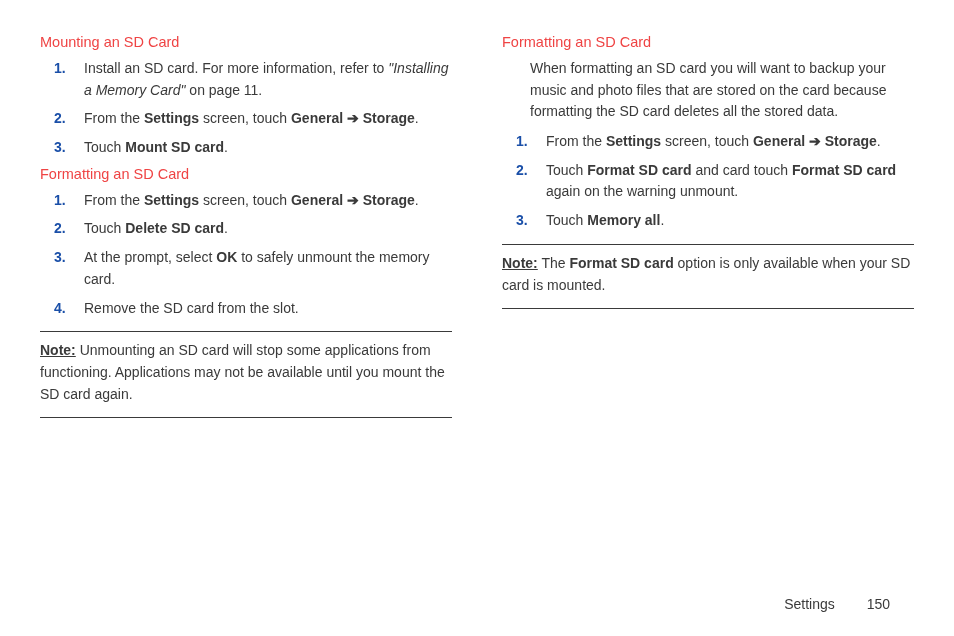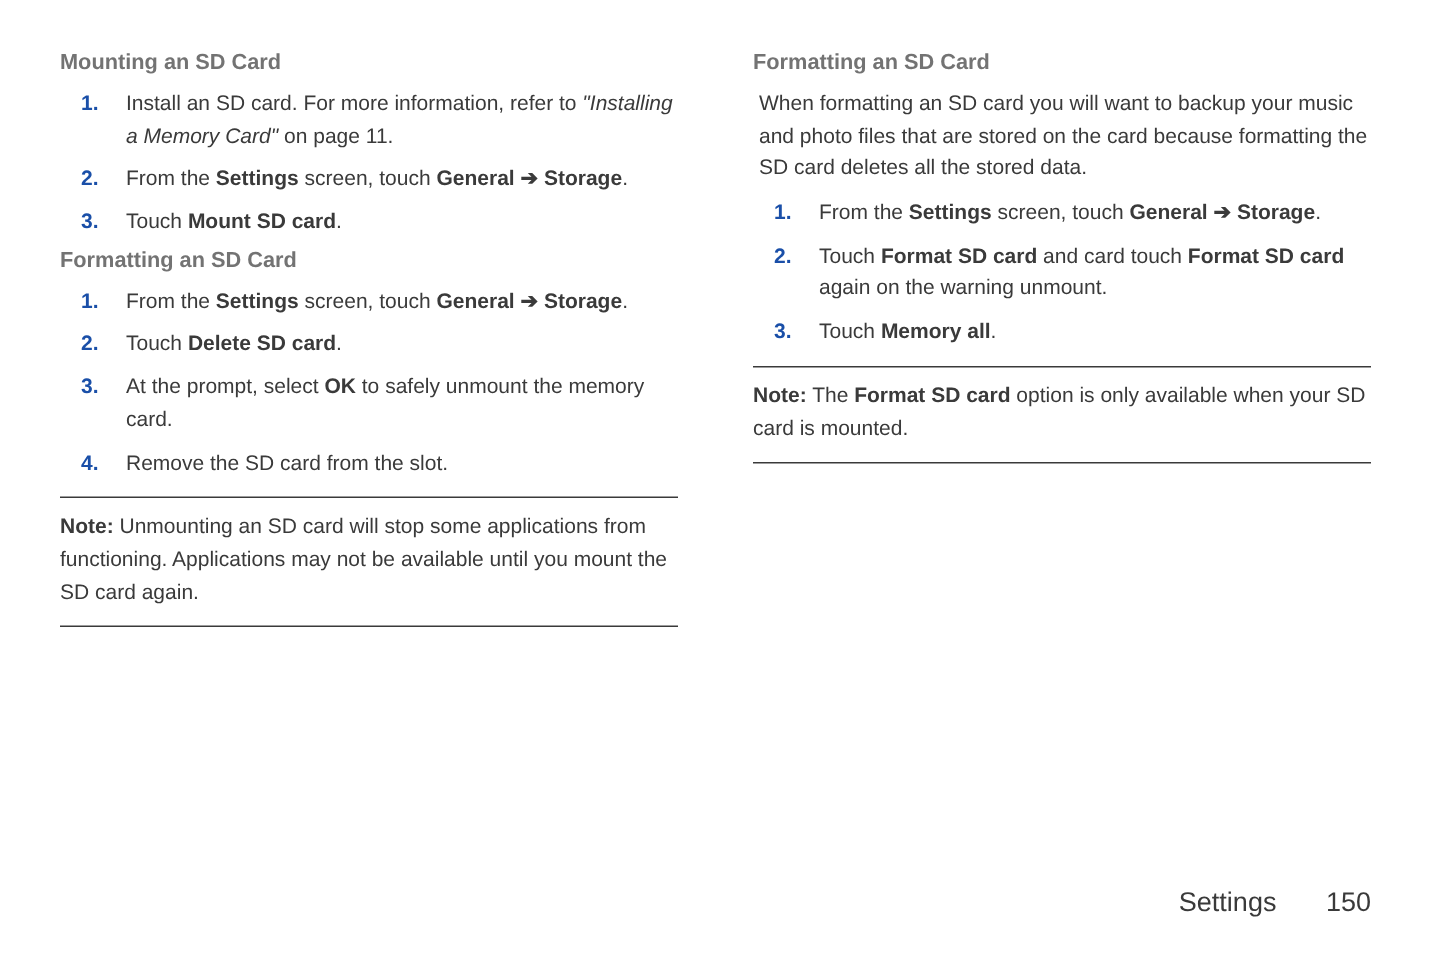--- a/index.html
+++ b/index.html
@@ -19,30 +19,30 @@
     }
     .columns {
       display: flex;
       gap: 50px;
     }
     .column {
       flex: 1;
       min-width: 0;
     }
     .section-heading {
-      color: #737373;
-      font-weight: bold;
+      color: #ef4444;
+      font-weight: normal;
       font-size: 14.5px;
       margin-bottom: 8px;
       margin-top: 4px;
     }
     .intro {
       line-height: 1.55;
       margin-bottom: 8px;
-      margin-left: 4px;
+      margin-left: 28px;
     }
     .ol {
       list-style: none;
       margin-left: 14px;
     }
     .li {
       display: flex;
       gap: 16px;
       margin-bottom: 7px;
       line-height: 1.55;
@@ -68,26 +68,27 @@
       border: none;
       border-top: 1.5px solid #3a3a3a;
       margin: 12px 0 8px 0;
     }
     .note {
       line-height: 1.55;
       margin: 0 0 8px 0;
     }
     .note-label {
       font-weight: bold;
+      text-decoration: underline;
     }
     .footer {
       position: absolute;
       bottom: 24px;
-      right: 40px;
-      font-size: 18px;
+      right: 64px;
+      font-size: 14px;
       color: #3a3a3a;
     }
     .footer .section-name {
       margin-right: 28px;
     }
   </style>
 </head>
 <body>
 
 <div class="columns">

